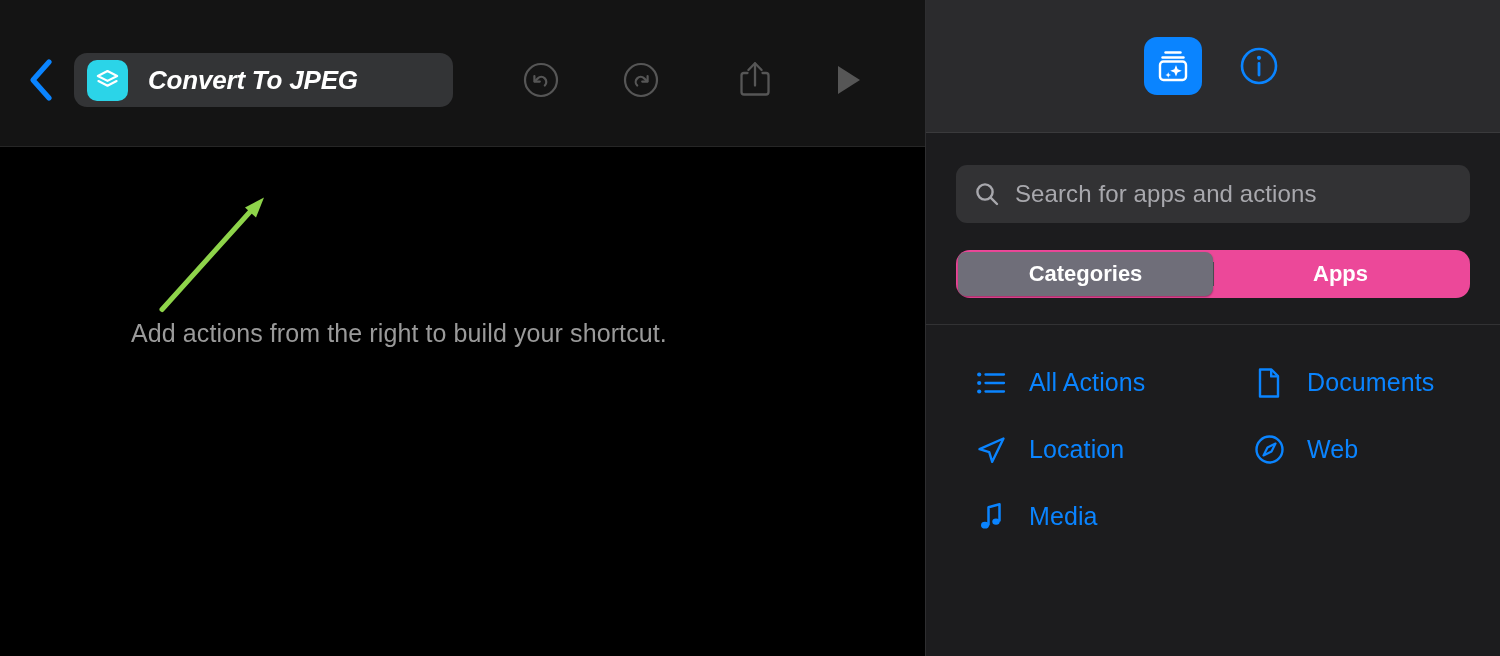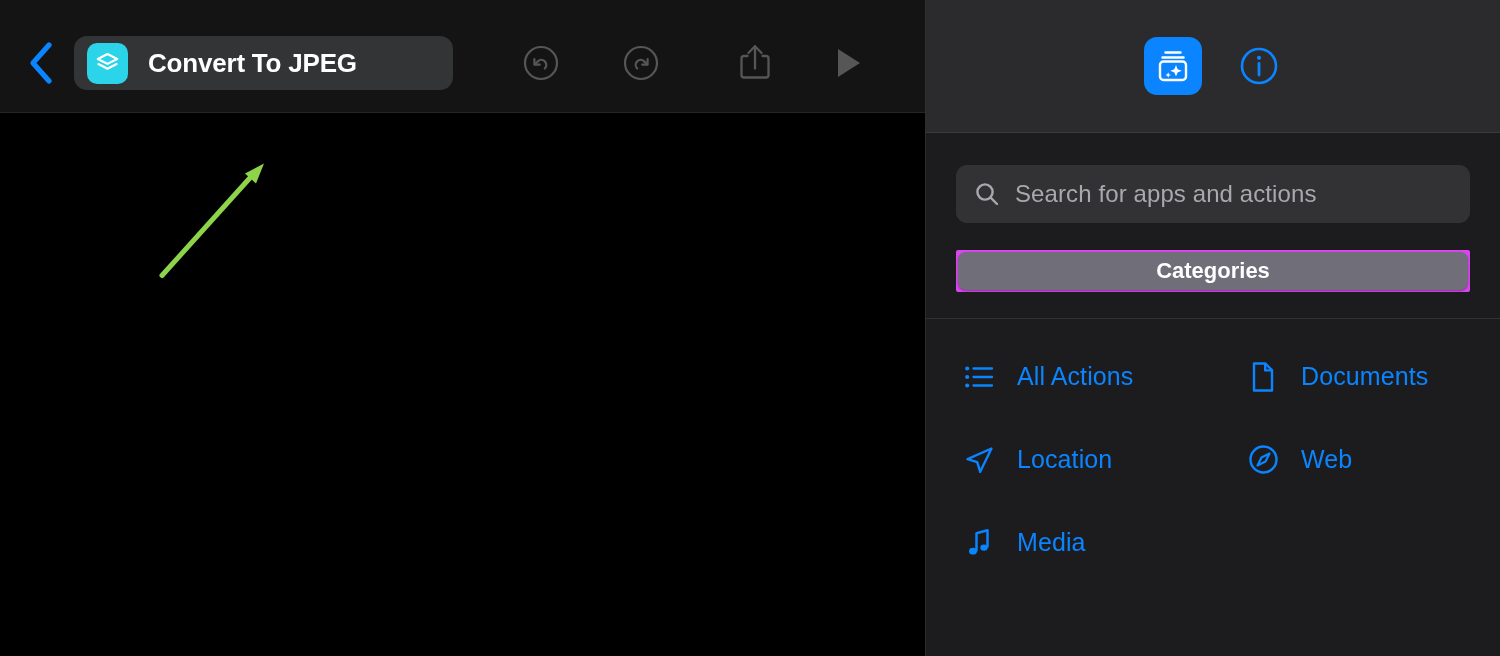--- a/index.html
+++ b/index.html
@@ -17,25 +17,26 @@
 
   
   .left-pane {
     position: relative;
     width: 925px; height: 656px;
     background: #000000;
     display: flex; flex-direction: column;
   }
   .left-header {
     position: relative;
-    height: 113px;
+    height: 147px;
     background: #141414;
     border-bottom: 1px solid #262626;
     display: flex; align-items: center;
     padding: 14px 0 0 18px;
+    font-style: italic;
   }
   .back-btn {
     width: 46px; height: 56px;
     display: flex; align-items: center; justify-content: center;
     cursor: pointer;
   }
   .title-pill {
     margin-left: 10px;
     width: 379px; height: 54px;
     background: #333436;
@@ -133,23 +134,23 @@
   }
   .search-placeholder {
     margin-left: 15px;
     color: #a8a8ad;
     font-size: 24px;
     letter-spacing: 0.1px;
   }
 
   .segmented-wrap { padding: 27px 30px 0 30px; }
   .segmented {
-    height: 42px;
-    background: #d946ef;
-    border-radius: 2px;
+    height: 48px;
+    background: #ec4899;
+    border-radius: 14px;
     display: flex;
     padding: 2px;
   }
   .seg {
     flex: 1;
     display: flex; align-items: center; justify-content: center;
     border-radius: 8px;
     color: #ffffff;
     font-size: 22px;
     font-weight: bold;
@@ -168,22 +169,22 @@
 
   .divider {
     margin-top: 26px;
     height: 1px;
     background: #323234;
   }
 
   .cat-grid {
     display: grid;
     grid-template-columns: 1fr 1fr;
-    padding: 24px 0 0 4px;
-    row-gap: 16px;
+    padding: 24px 0 0 16px;
+    row-gap: 0;
   }
   .cat-item {
     display: flex; align-items: center;
     height: 67px;
     padding-left: 32px;
     cursor: pointer;
   }
   .cat-item:nth-child(even) { padding-left: 31px; }
   .cat-icon {
     width: 34px; height: 34px;
@@ -252,20 +253,21 @@
         <div class="tool-btn run">
           <svg width="30" height="34" viewBox="0 0 30 34">
             <path d="M4 3 L26 17 L4 31 Z" fill="#565656"></path>
           </svg>
         </div>
 
       </div>
     </div>
 
     <div class="canvas">
+      <div class="canvas-hint">Add actions from the right to build your shortcut.</div>
 
       <svg class="arrow-overlay" viewBox="0 0 925 523">
         <line x1="162" y1="96" x2="253" y2="-5" stroke="#8ed44a" stroke-width="5" stroke-linecap="round"></line>
         <path d="M264 -16 L245 -6 L256 4 Z" fill="#8ed44a"></path>
       </svg>
     </div>
   </div>
 
   <div class="right-pane">
 
@@ -298,20 +300,23 @@
           </svg>
           <div class="search-placeholder">Search for apps and actions</div>
         </div>
       </div>
 
       <div class="segmented-wrap">
         <div class="segmented">
           <div class="seg active">
             <span>Categories</span>
           </div>
+          <div class="seg">
+            <span>Apps</span>
+          </div>
         </div>
       </div>
 
       <div class="divider"></div>
 
       <div class="cat-grid">
 
         <div class="cat-item">
           <span class="cat-icon">
             <svg width="30" height="26" viewBox="0 0 30 26">

